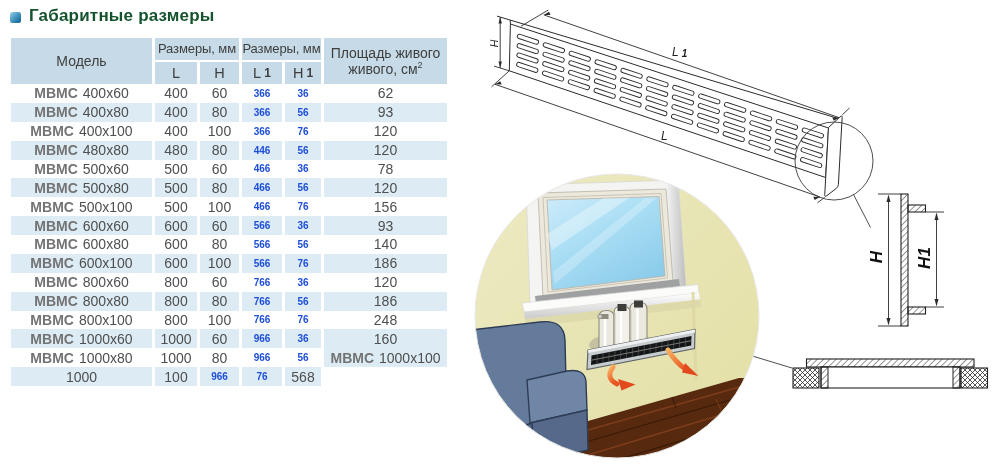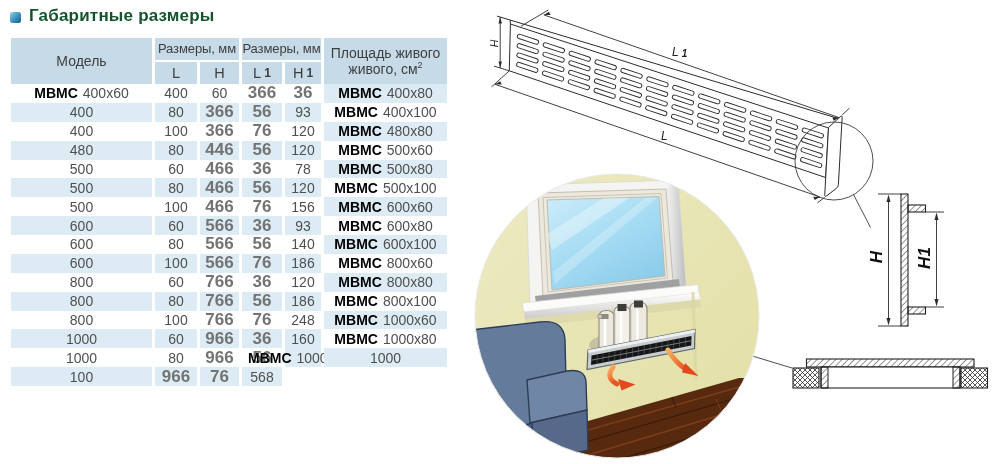--- a/index.html
+++ b/index.html
@@ -42,22 +42,22 @@
   .hcell.dims2{grid-column:4/6;grid-row:1;}
   .hcell.area{grid-column:6;grid-row:1/3;font-size:14px;letter-spacing:0;}
   .hcell.sub{grid-row:2;font-size:14.5px;letter-spacing:0;}
   .hcell sup{font-size:9px;line-height:0;vertical-align:super;}
   .hcell .idx{font-weight:bold;font-size:12px;margin-left:3px;}
   .cell{
     display:flex;align-items:center;justify-content:center;
     font-size:14px;color:#4f4f4f;white-space:nowrap;
   }
   .cell.alt{background:#dcebf4;}
-  .cell .brand{font-weight:bold;color:#000000;margin-right:5px;}
-  .cell.strong{font-weight:bold;color:#737373;font-size:17px;}
+  .cell .brand{font-weight:bold;color:#737373;margin-right:5px;}
+  .cell.strong{font-weight:bold;color:#1d4ed8;font-size:10px;}
   
   #tech{position:absolute;left:0;top:0;}
   text{font-family:"Liberation Sans", sans-serif;}
   .dimtxt{font-style:italic;fill:#1f1f1f;}
   .sectxt{font-style:italic;font-weight:bold;fill:#111111;}
 </style>
 </head>
 <body>
 
 <div class="title-row">
@@ -87,20 +87,21 @@
   </div>
   <div class="tbody" id="tbody">
       <div class="cell model">
         <span class="brand">МВМС</span>
         <span>400x60</span>
       </div>
       <div class="cell">400</div>
       <div class="cell">60</div>
       <div class="cell strong">366</div>
       <div class="cell strong">36</div>
+      <div class="cell">62</div>
       <div class="cell model alt">
         <span class="brand">МВМС</span>
         <span>400x80</span>
       </div>
       <div class="cell alt">400</div>
       <div class="cell alt">80</div>
       <div class="cell strong alt">366</div>
       <div class="cell strong alt">56</div>
       <div class="cell alt">93</div>
       <div class="cell model">

